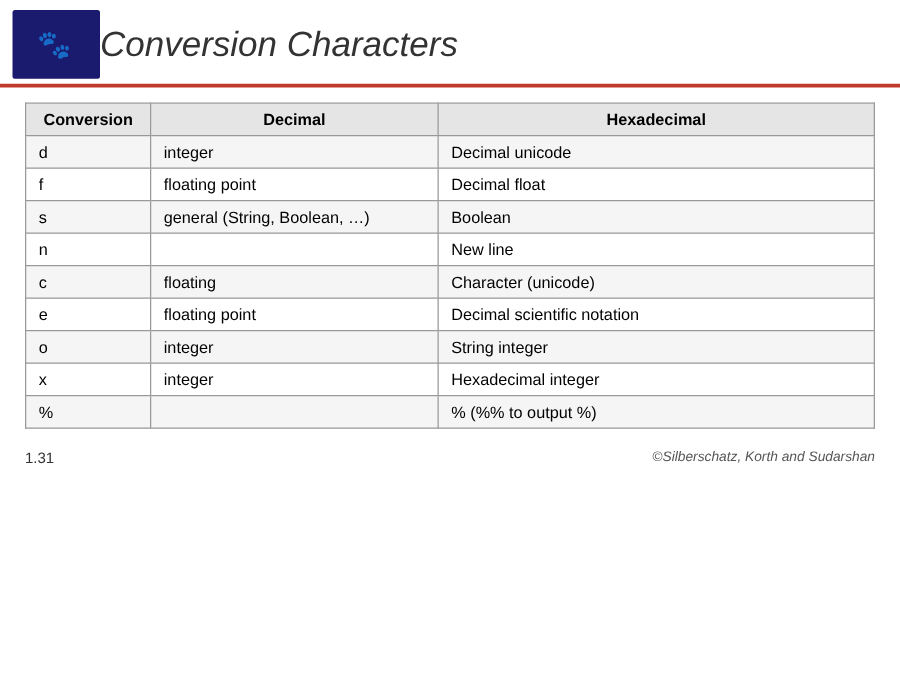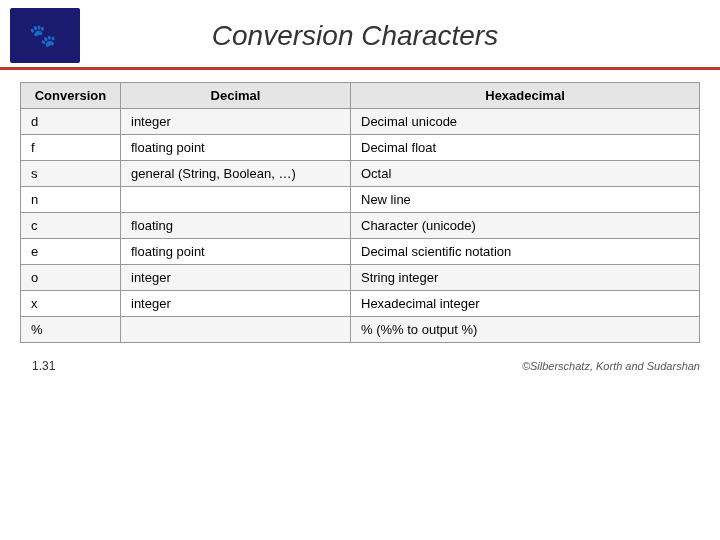--- a/index.html
+++ b/index.html
@@ -49,21 +49,20 @@
       color: #e74c3c;
       font-style: italic;
     }
 
     .page-title {
       font-size: 28px;
       font-style: italic;
       color: #333;
       font-weight: normal;
       flex: 1;
-      text-align: center;
       padding-right: 70px;
     }
 
     
     .content {
       padding: 12px 20px 6px 20px;
     }
 
     
     .data-table {
@@ -106,21 +105,20 @@
       width: auto;
     }
 
     
     .footer {
       display: flex;
       justify-content: space-between;
       align-items: center;
       padding: 6px 20px;
       margin-top: 4px;
-      margin-left: 12px;
     }
 
     .footer-page {
       font-size: 12px;
       color: #333;
     }
 
     .footer-credit {
       font-size: 11px;
       color: #555;
@@ -157,21 +155,21 @@
           <td>Decimal unicode</td>
         </tr>
         <tr>
           <td>f</td>
           <td>floating point</td>
           <td>Decimal float</td>
         </tr>
         <tr>
           <td>s</td>
           <td>general (String, Boolean, …)</td>
-          <td>Octal</td>
+          <td>Boolean</td>
         </tr>
         <tr>
           <td>n</td>
           <td></td>
           <td>New line</td>
         </tr>
         <tr>
           <td>c</td>
           <td>floating</td>
           <td>Character (unicode)</td>

